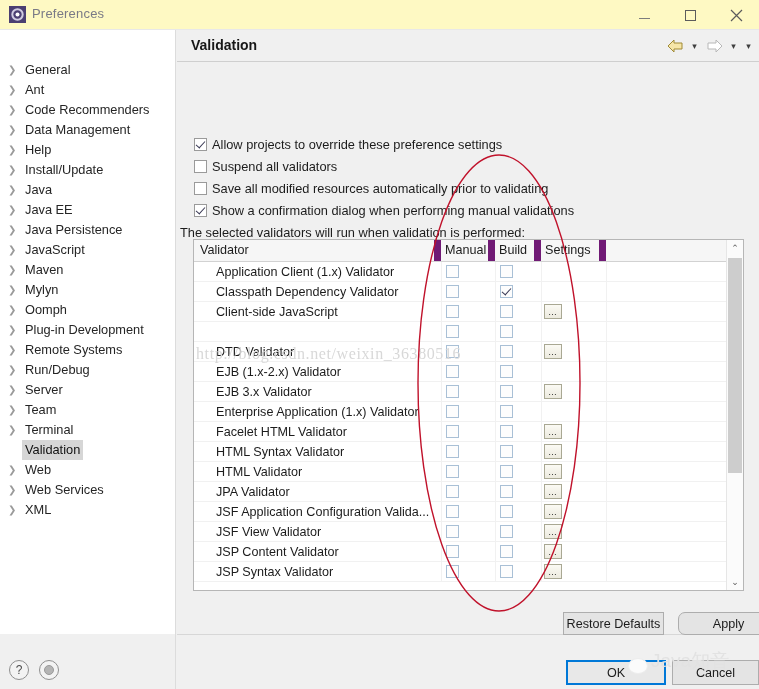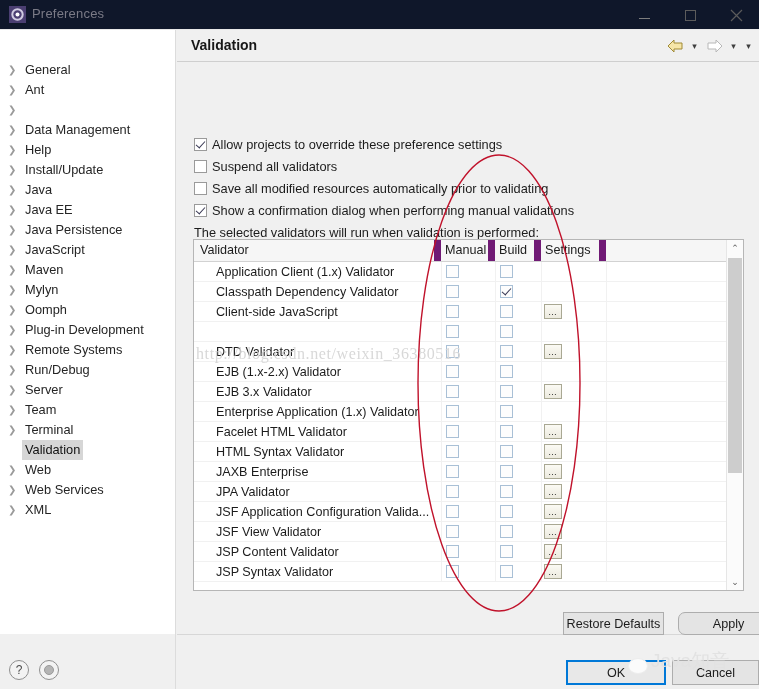--- a/index.html
+++ b/index.html
@@ -13,21 +13,21 @@
   #app {
     position: relative;
     width: 759px; height: 689px;
     background: #f0f0f0;
     overflow: hidden;
   }
 
   
   .titlebar {
     position: absolute; left: 0; top: 0; width: 759px; height: 30px;
-    background: #0f172a;
+    background: #fef9c3;
     border-bottom: 1px solid #e8e8e8;
   }
   .title-icon {
     position: absolute; left: 9px; top: 6px; width: 17px; height: 17px;
   }
   .title-text {
     position: absolute; left: 32px; top: 6px;
     font-size: 13px; color: #7a7a86; letter-spacing: .2px;
   }
   .win-btn {
@@ -116,21 +116,21 @@
     flex: none;
   }
   .cbox.checked::after {
     content: "";
     position: absolute; left: 3px; top: 0px;
     width: 4px; height: 8px;
     border: solid #3a3a55; border-width: 0 1.6px 1.6px 0;
     transform: rotate(42deg);
   }
   .hint-row {
-    position: absolute; left: 17px;
+    position: absolute; left: 3px;
     font-size: 12.8px; color: #1c1c1c; white-space: nowrap;
   }
 
   
   .table-wrap {
     position: absolute; left: 16px; top: 176px;
     width: 551px; height: 352px;
     border: 1px solid #b6b6b6;
     background: #ffffff;
     overflow: hidden;
@@ -312,21 +312,21 @@
       <svg width="13" height="13" viewBox="0 0 13 13">
           <path d="M1 1 L12 12 M12 1 L1 12" stroke="#5b5b5b" stroke-width="1.2" fill="none"></path>
         </svg>
     </div>
   </div>
 
   <div class="left-pane">
     <div class="tree" id="tree">
         <div class="tree-item"><span class="arrow">❯</span><span class="lbl">General</span></div>
         <div class="tree-item"><span class="arrow">❯</span><span class="lbl">Ant</span></div>
-        <div class="tree-item"><span class="arrow">❯</span></div>
+        <div class="tree-item"><span class="arrow">❯</span><span class="lbl">Code Recommenders</span></div>
         <div class="tree-item"><span class="arrow">❯</span><span class="lbl">Data Management</span></div>
         <div class="tree-item"><span class="arrow">❯</span><span class="lbl">Help</span></div>
         <div class="tree-item"><span class="arrow">❯</span><span class="lbl">Install/Update</span></div>
         <div class="tree-item"><span class="arrow">❯</span><span class="lbl">Java</span></div>
         <div class="tree-item"><span class="arrow">❯</span><span class="lbl">Java EE</span></div>
         <div class="tree-item"><span class="arrow">❯</span><span class="lbl">Java Persistence</span></div>
         <div class="tree-item"><span class="arrow">❯</span><span class="lbl">JavaScript</span></div>
         <div class="tree-item"><span class="arrow">❯</span><span class="lbl">Maven</span></div>
         <div class="tree-item"><span class="arrow">❯</span><span class="lbl">Mylyn</span></div>
         <div class="tree-item"><span class="arrow">❯</span><span class="lbl">Oomph</span></div>
@@ -488,21 +488,21 @@
               <div class="cell-name">HTML Syntax Validator</div>
               <div class="cell-cb cb-manual"></div>
               <div class="cell-cb cb-build"></div>
               <div class="btn-ellipsis">…</div>
             </div>
             <div class="trow">
               <div class="col-sep" style="left: 247px;"></div>
               <div class="col-sep" style="left: 301px;"></div>
               <div class="col-sep" style="left: 347px;"></div>
               <div class="col-sep" style="left: 412px;"></div>
-              <div class="cell-name">JAXB Enterprise</div>
+              <div class="cell-name">HTML Validator</div>
               <div class="cell-cb cb-manual"></div>
               <div class="cell-cb cb-build"></div>
               <div class="btn-ellipsis">…</div>
             </div>
             <div class="trow">
               <div class="col-sep" style="left: 247px;"></div>
               <div class="col-sep" style="left: 301px;"></div>
               <div class="col-sep" style="left: 347px;"></div>
               <div class="col-sep" style="left: 412px;"></div>
               <div class="cell-name">JPA Validator</div>

